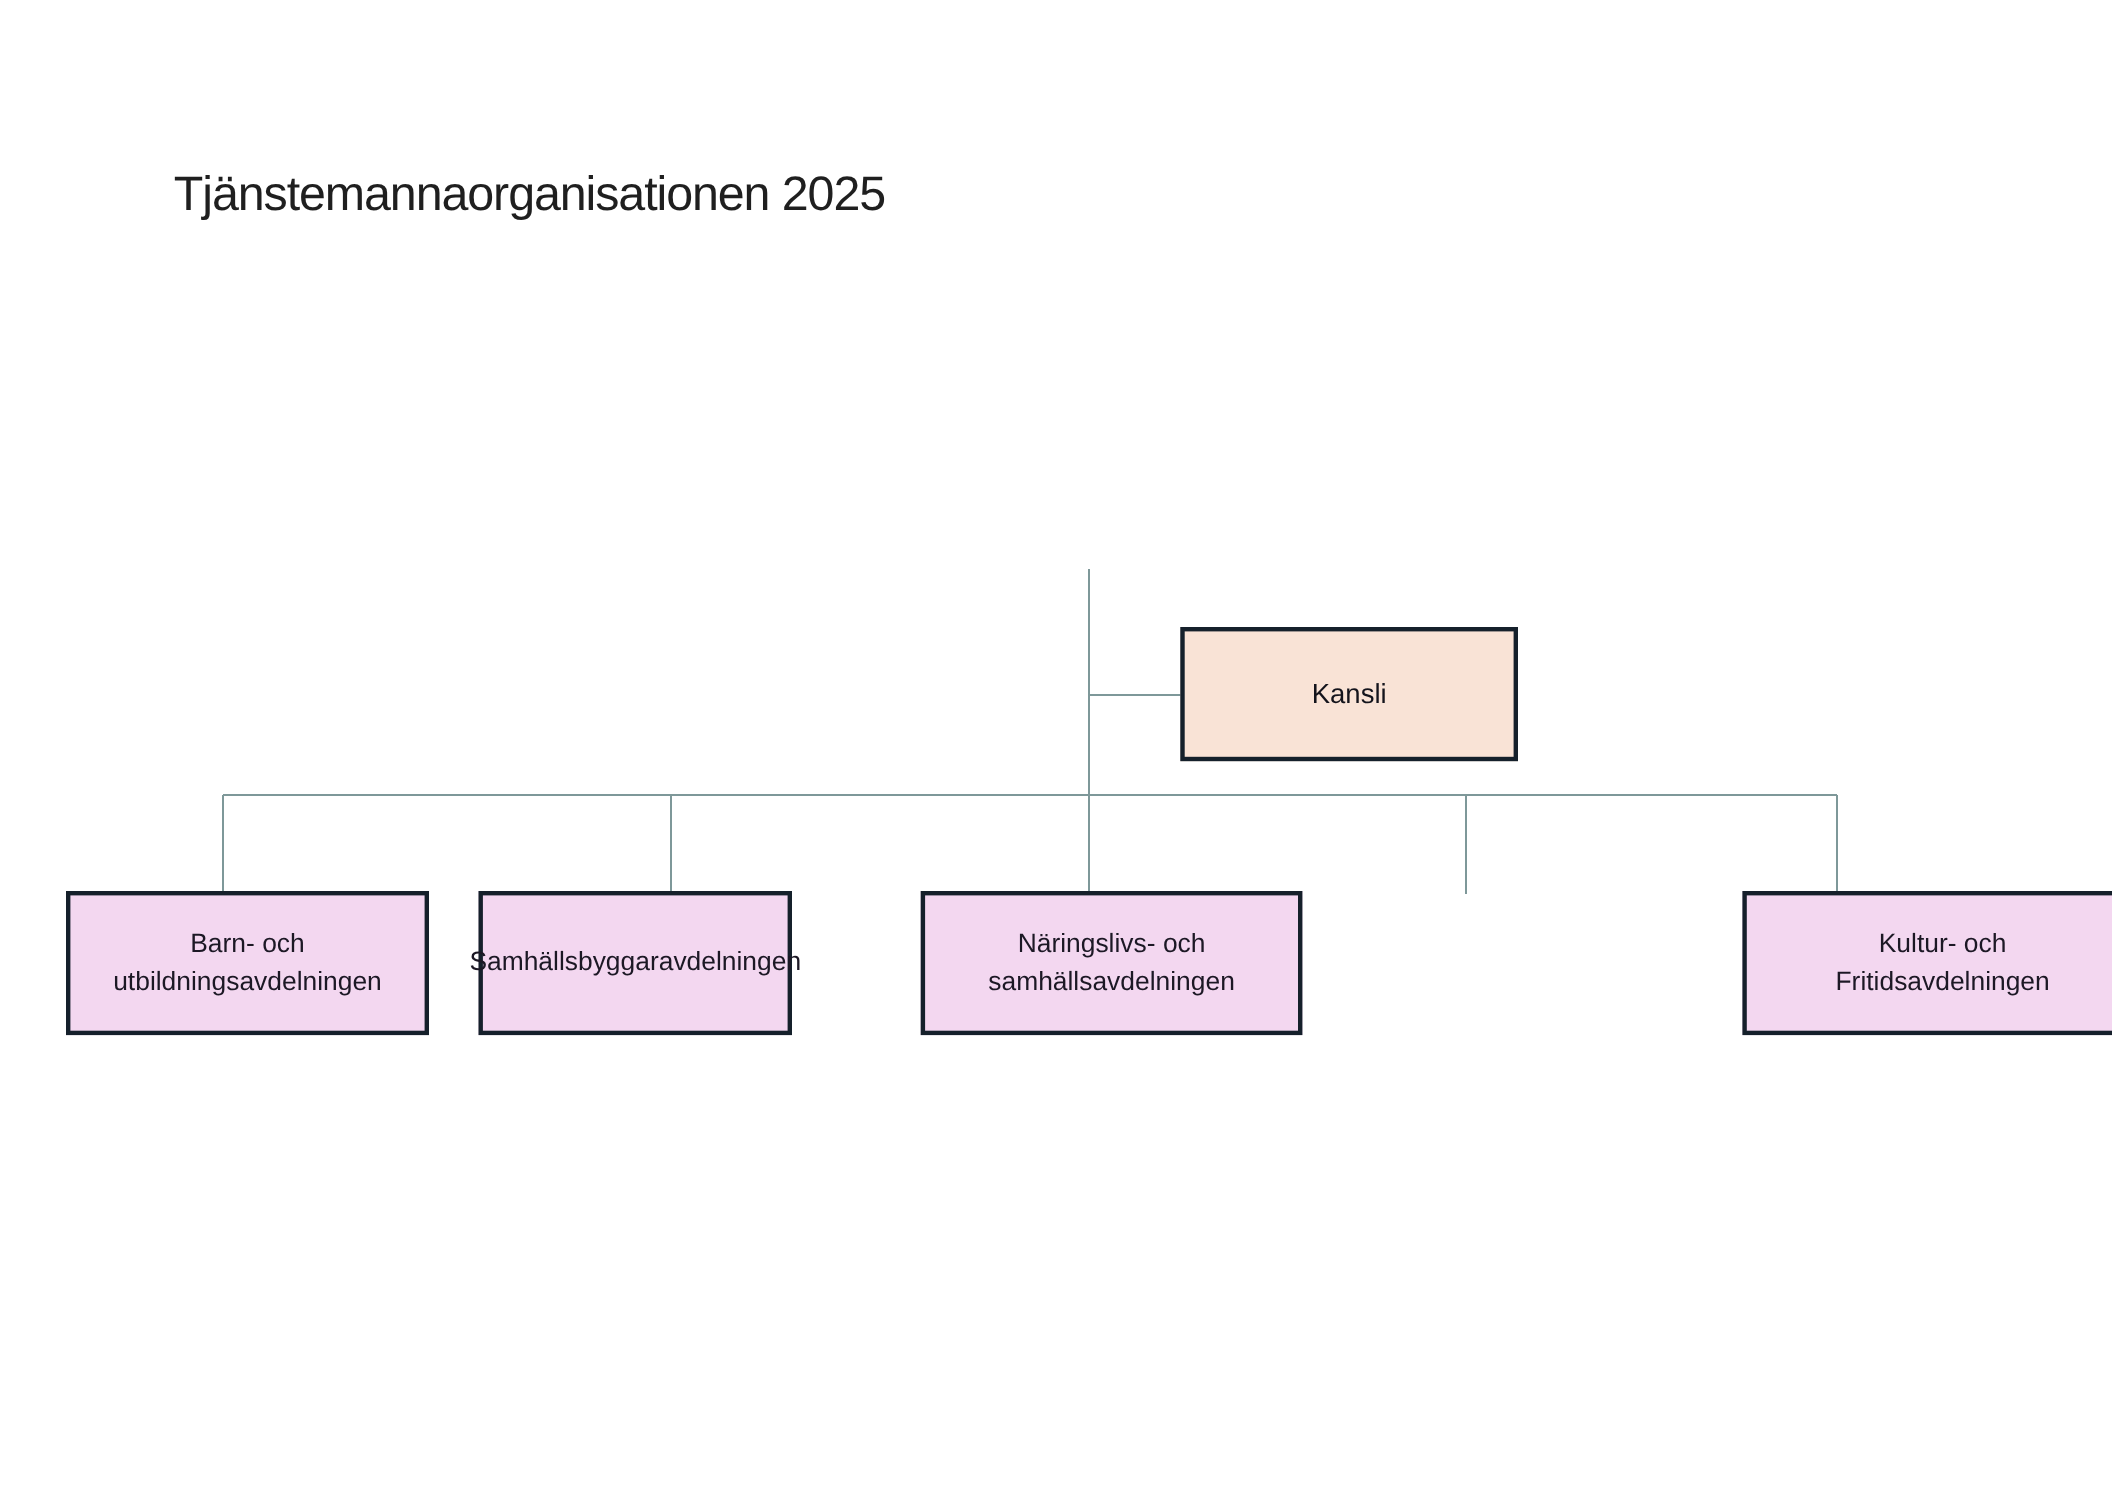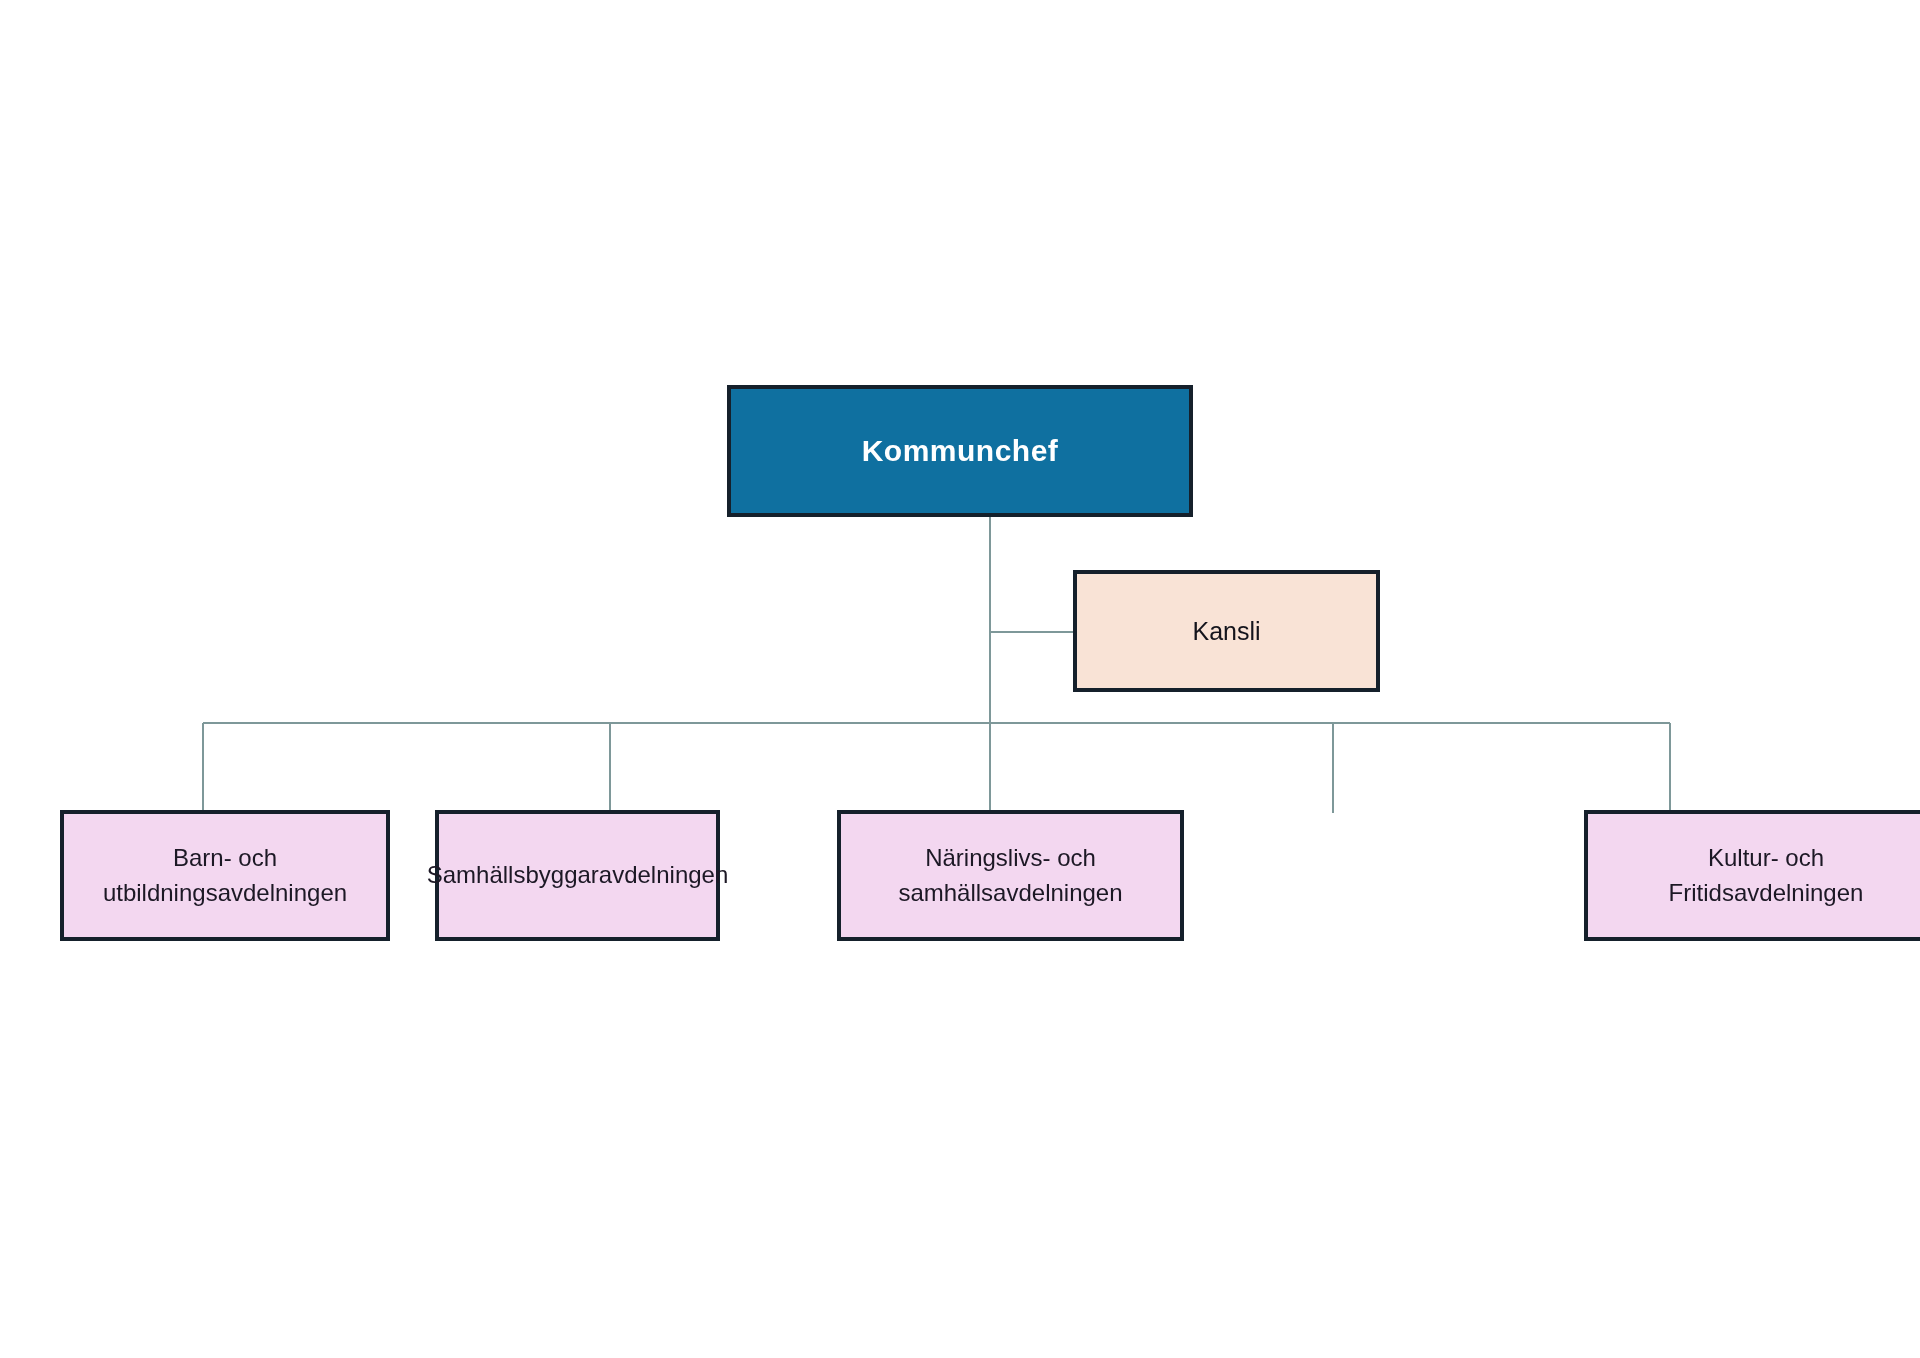--- a/index.html
+++ b/index.html
@@ -77,34 +77,32 @@
   #dept-1 { left: 435px;  width: 285px; }
   #dept-2 { left: 837px;  width: 347px; }
   #dept-3 { left: 1196px; width: 286px; }
   #dept-4 { left: 1584px; width: 364px; }
 </style>
 </head>
 <body>
 
 <div class="canvas">
 
+  <div class="page-title">Tjänstemannaorganisationen 2025</div>
 
   <svg class="connectors" viewBox="0 0 1920 1358" shape-rendering="crispEdges" stroke="#7e9899" stroke-width="2" fill="none">
     <line x1="990" y1="517" x2="990" y2="813"></line>
     <line x1="990" y1="632" x2="1077" y2="632"></line>
     <line x1="203" y1="723" x2="1670" y2="723"></line>
     <line x1="203" y1="723" x2="203" y2="813"></line>
     <line x1="610" y1="723" x2="610" y2="813"></line>
     <line x1="1333" y1="723" x2="1333" y2="813"></line>
     <line x1="1670" y1="723" x2="1670" y2="813"></line>
   </svg>
 
-  <div class="node node--root">
-    <span class="node-label">Kommunchef</span>
-  </div>
 
   <div class="node node--staff">
     <span class="node-label">Kansli</span>
   </div>
 
   <div class="node node--dept" id="dept-0">
     <span class="node-label">Barn- och
 utbildningsavdelningen</span>
   </div>
 

